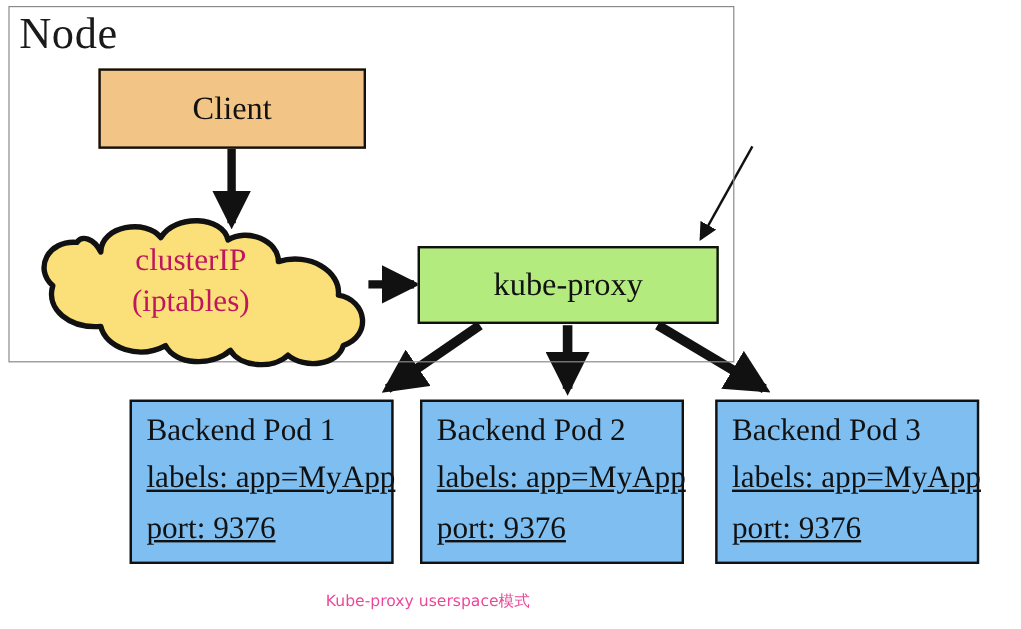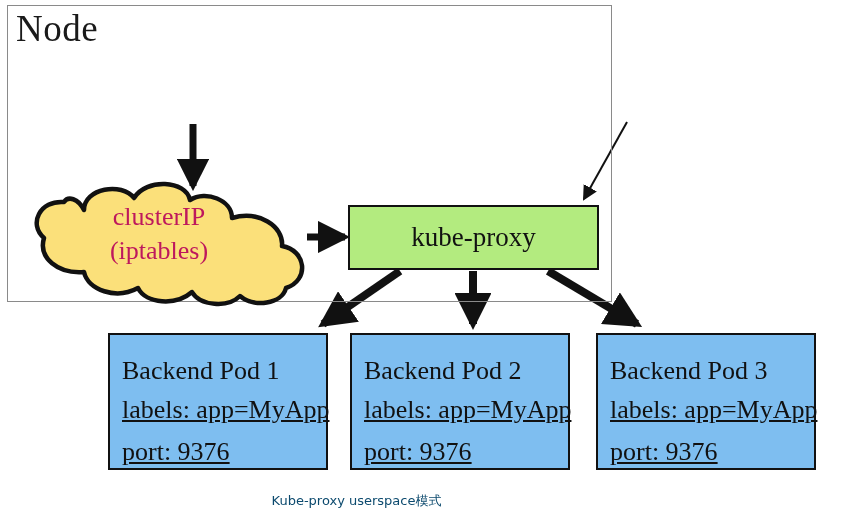--- a/index.html
+++ b/index.html
@@ -115,21 +115,21 @@
 
   
   .pod {
     position: absolute;
     box-sizing: border-box;
     top: 333px;
     width: 220px;
     height: 137px;
     background: #7ebef0;
     border: 2.5px solid #111111;
-    padding: 20px 0 0 12px;
+    padding: 8px 0 0 12px;
     color: #111111;
   }
   .pod-1 { left: 108px; }
   .pod-2 { left: 350px; }
   .pod-3 { left: 596px; }
   .pod-title {
     font-size: 26px;
     line-height: 1.25;
     white-space: nowrap;
   }
@@ -143,21 +143,21 @@
 
   
   .caption {
     position: absolute;
     left: 0;
     top: 492px;
     width: 713px;
     text-align: center;
     font-family: "DejaVu Sans", "Liberation Sans", sans-serif;
     font-size: 13px;
-    color: #0c4a6e;
+    color: #ec4899;
   }
 </style>
 </head>
 <body>
 
 <div id="canvas">
 
   <svg id="edges" viewBox="0 0 851 524" width="851" height="524">
     <defs>
       <marker id="arrowThick" viewBox="0 0 10 10" refX="8.4" refY="5" markerWidth="4.6" markerHeight="4.6" orient="auto-start-reverse">
@@ -189,20 +189,23 @@
     </g>
 
     <g>
       <line x1="548" y1="271" x2="637" y2="324" stroke="#111111" stroke-width="8" marker-end="url(#arrowThick)"></line>
     </g>
   </svg>
 
   <div class="node-container"></div>
   <div class="node-title">Node</div>
 
+  <div class="box box-client">
+    <span>Client</span>
+  </div>
 
 
   <div class="cloud">
     <svg width="310" height="128" viewBox="0 0 310 128">
       <path d="M 74 30
                C 74 8, 112 2, 124 18
                C 136 -2, 176 0, 180 20
                C 196 10, 222 20, 222 38
                C 248 30, 274 46, 272 66
                C 296 70, 300 100, 276 108

